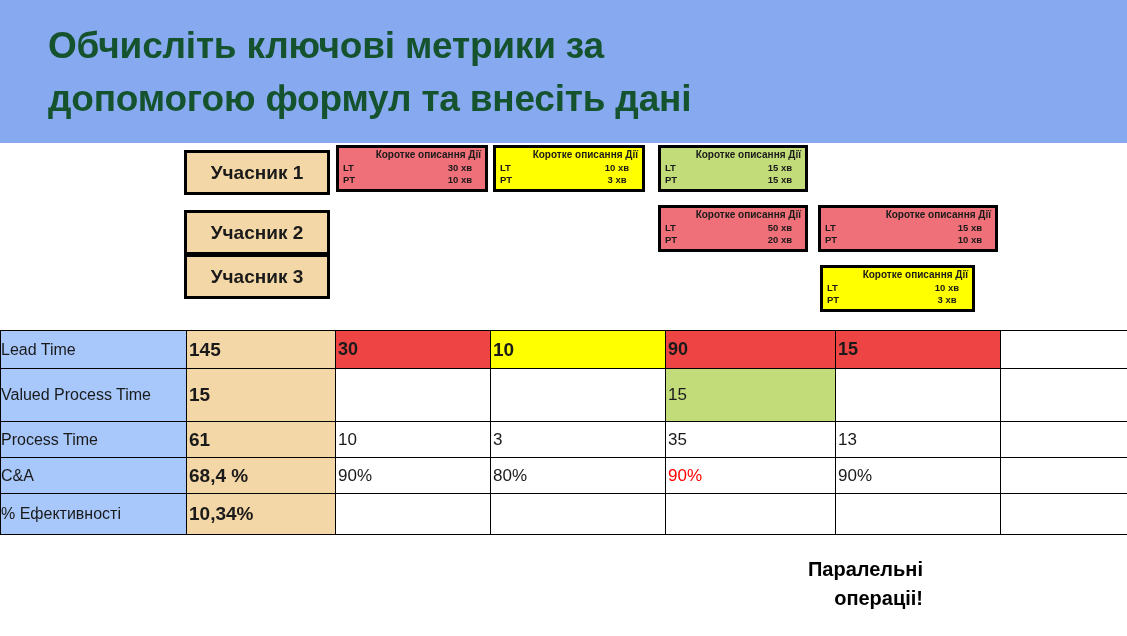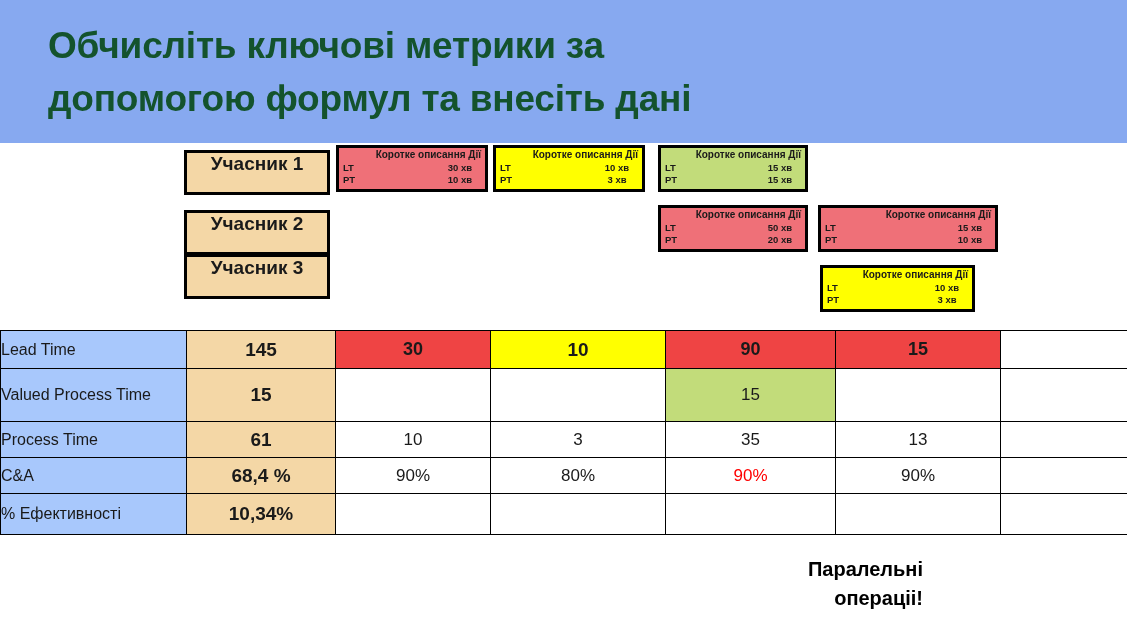--- a/index.html
+++ b/index.html
@@ -41,20 +41,21 @@
   
   .participant-box {
     position: absolute;
     left: 184px;
     width: 146px;
     height: 45px;
     background: #f4d7a6;
     border: 3px solid #000000;
     box-sizing: border-box;
     display: flex;
+    align-items: center;
     justify-content: center;
     font-size: 19px;
     font-weight: bold;
     color: #1a1a1a;
   }
   #participant-1 { top: 150px; }
   #participant-2 { top: 210px; }
   #participant-3 { top: 254px; }
 
   
@@ -94,21 +95,21 @@
     position: absolute;
     left: 0px;
     top: 330px;
     width: 1127px;
     border-collapse: collapse;
     table-layout: fixed;
   }
   #metrics-table td {
     border: 1px solid #000000;
     font-size: 17px;
-    text-align: center;
+    text-align: left;
     vertical-align: middle;
     padding: 0 2px;
     background: #ffffff;
   }
   #metrics-table td.rowlabel {
     background: #a8c8fc;
     text-align: left;
     padding-left: 0;
     font-size: 16px;
     font-weight: normal;

